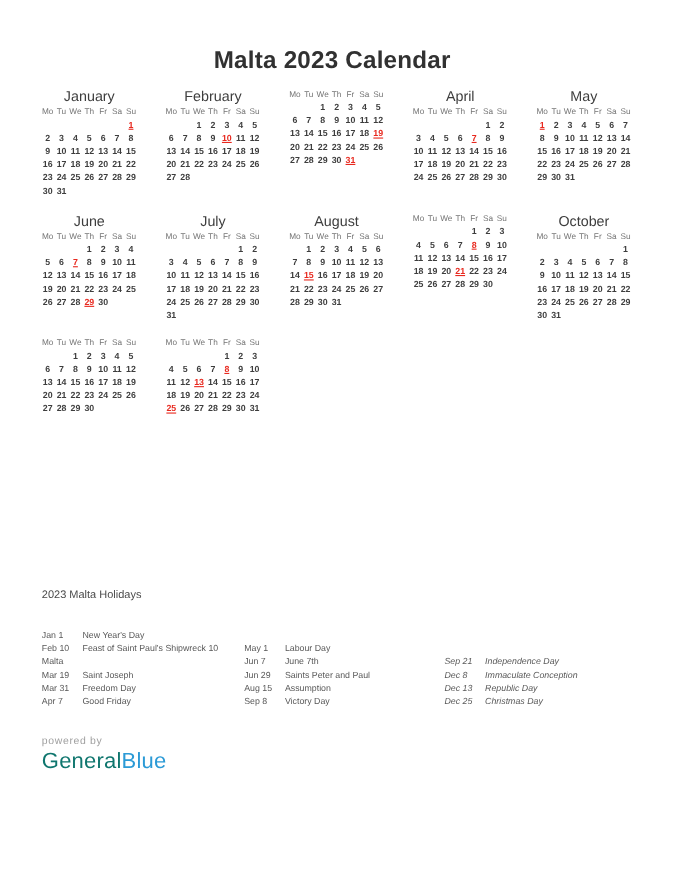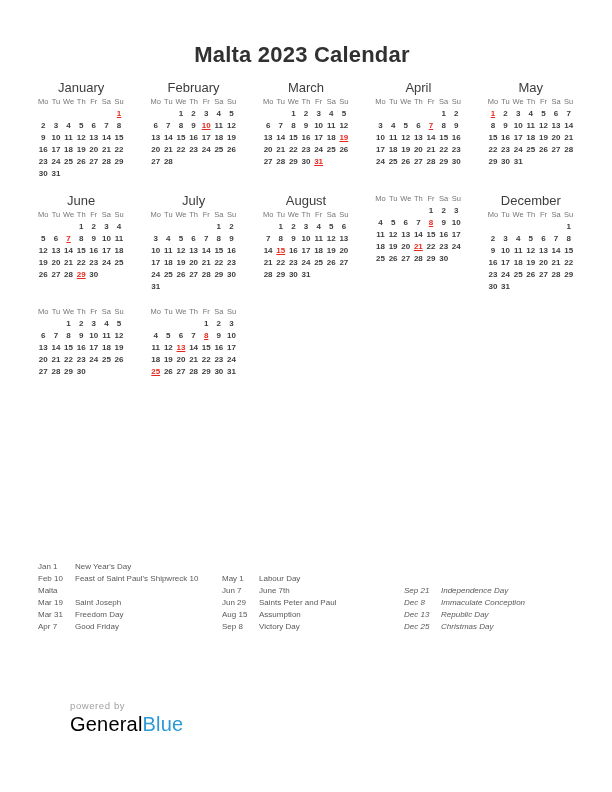--- a/index.html
+++ b/index.html
@@ -24,24 +24,24 @@
   .day.red{color:var(--red);text-decoration:underline;}
   .holidays{position:absolute;left:38px;top:536px;width:536px;}
   .holidays-title{font-size:10px;color:#4a4a4a;}
   .holiday-cols{position:relative;margin-top:10px;height:84px;}
   .hcol{position:absolute;margin-top:15px;}
   .hcol-0{left:0;top:0;}
   .hcol-1{left:184px;top:12px;}
   .hcol-2{left:366px;top:24px;font-style:italic;}
   .hrow{display:flex;line-height:12px;font-size:8px;color:var(--text-gray);white-space:nowrap;}
   .hdate{flex:0 0 37px;width:37px;}
-  .footer{position:absolute;left:38px;top:700px;margin-left:32px;}
+  .footer{position:absolute;left:38px;top:668px;}
   .powered-by{font-size:9.5px;color:#9f9f9f;letter-spacing:0.6px;}
   .logo{font-size:20px;margin-top:2px;letter-spacing:0.2px;}
-  .logo-dark{color:#000000;}
+  .logo-dark{color:#0f766e;}
   .logo-blue{color:var(--brand-blue);}
 </style>
 </head>
 <body>
 
 <div class="page">
   <div class="title">Malta 2023 Calendar</div>
   <div class="months" id="months">
       <div class="month">
         <div class="month-name">January</div>
@@ -128,21 +128,20 @@
           <div class="cell day">22</div>
           <div class="cell day">23</div>
           <div class="cell day">24</div>
           <div class="cell day">25</div>
           <div class="cell day">26</div>
           <div class="cell day">27</div>
           <div class="cell day">28</div>
         </div>
       </div>
       <div class="month">
-        <div class="month-name">March</div>
         <div class="grid">
           <div class="cell hdr">Mo</div>
           <div class="cell hdr">Tu</div>
           <div class="cell hdr">We</div>
           <div class="cell hdr">Th</div>
           <div class="cell hdr">Fr</div>
           <div class="cell hdr">Sa</div>
           <div class="cell hdr">Su</div>
           <div class="cell"></div>
           <div class="cell"></div>
@@ -445,21 +444,21 @@
           <div class="cell day">24</div>
           <div class="cell day">25</div>
           <div class="cell day">26</div>
           <div class="cell day">27</div>
           <div class="cell day">28</div>
           <div class="cell day">29</div>
           <div class="cell day">30</div>
         </div>
       </div>
       <div class="month">
-        <div class="month-name">December</div>
+        <div class="month-name">October</div>
         <div class="grid">
           <div class="cell hdr">Mo</div>
           <div class="cell hdr">Tu</div>
           <div class="cell hdr">We</div>
           <div class="cell hdr">Th</div>
           <div class="cell hdr">Fr</div>
           <div class="cell hdr">Sa</div>
           <div class="cell hdr">Su</div>
           <div class="cell"></div>
           <div class="cell"></div>
@@ -584,20 +583,21 @@
           <div class="cell day">26</div>
           <div class="cell day">27</div>
           <div class="cell day">28</div>
           <div class="cell day">29</div>
           <div class="cell day">30</div>
           <div class="cell day">31</div>
         </div>
       </div>
     </div>
   <div class="holidays">
+    <div class="holidays-title">2023 Malta Holidays</div>
     <div class="holiday-cols" id="holiday-cols">
         <div class="hcol hcol-0">
           <div class="hrow">
             <span class="hdate">Jan 1</span>
             <span class="hname">New Year's Day</span>
           </div>
           <div class="hrow">
             <span class="hdate">Feb 10</span>
             <span class="hname">Feast of Saint Paul's Shipwreck 10</span>
           </div>

